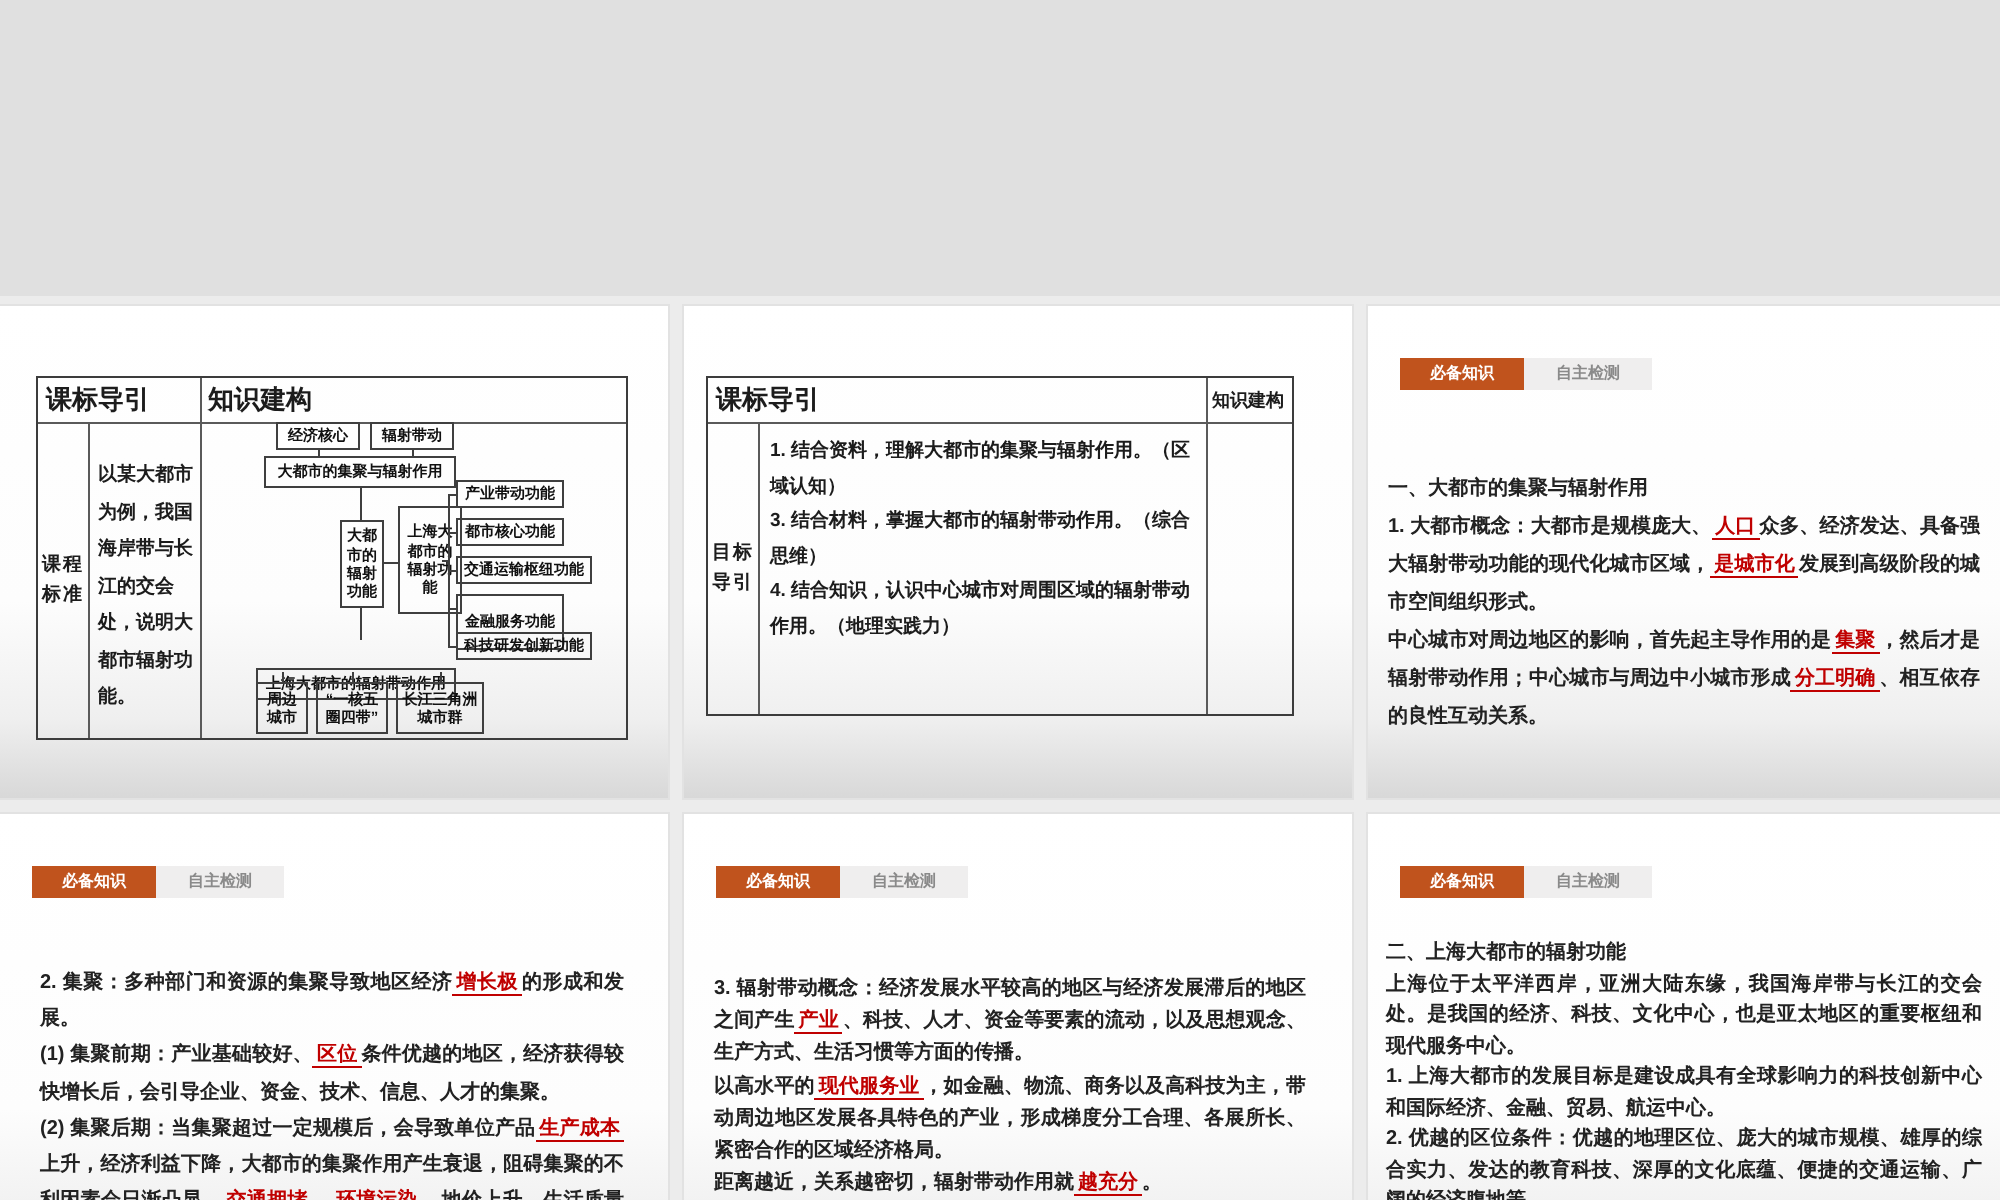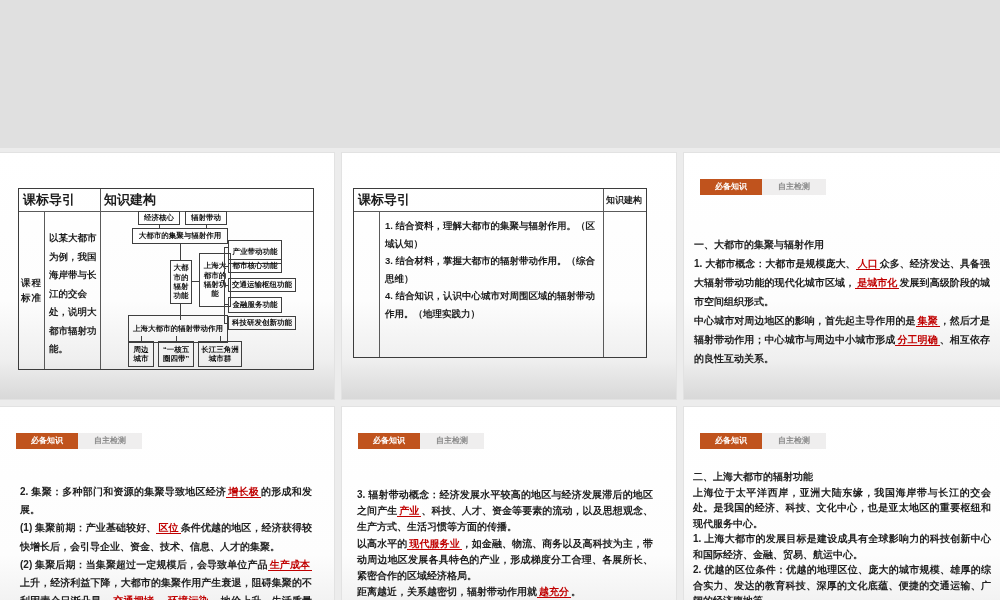--- a/index.html
+++ b/index.html
@@ -60,26 +60,26 @@
     <div class="rowlabel" style="left:0;top:22px;width:25px;height:158px;">课程标准</div>
 
     <div class="stdtext" style="left:30px;top:40px;width:48px;">以某大都市为例，我国海岸带与长江的交会处，说明大都市辐射功能。</div>
   </div>
 
   <div class="fnode" style="left:138px;top:58px;width:42px;height:14px;">经济核心</div>
   <div class="fnode" style="left:185px;top:58px;width:42px;height:14px;">辐射带动</div>
   <div class="fnode" style="left:132px;top:75px;width:96px;height:16px;">大都市的集聚与辐射作用</div>
   <div class="fnode" style="left:170px;top:107px;width:22px;height:44px;">大都市的辐射功能</div>
   <div class="fnode" style="left:199px;top:100px;width:32px;height:54px;">上海大都市的辐射功能</div>
-  <div class="fnode" style="left:228px;top:87px;width:54px;height:24px;">产业带动功能</div>
+  <div class="fnode" style="left:228px;top:87px;width:54px;height:14px;">产业带动功能</div>
   <div class="fnode" style="left:228px;top:106px;width:54px;height:14px;">都市核心功能</div>
   <div class="fnode" style="left:228px;top:125px;width:68px;height:14px;">交通运输枢纽功能</div>
-  <div class="fnode" style="left:228px;top:144px;width:54px;height:16px;">金融服务功能</div>
+  <div class="fnode" style="left:228px;top:144px;width:54px;height:28px;">金融服务功能</div>
   <div class="fnode" style="left:228px;top:163px;width:68px;height:14px;">科技研发创新功能</div>
-  <div class="fnode" style="left:128px;top:162px;width:100px;height:28px;">上海大都市的辐射带动作用</div>
+  <div class="fnode" style="left:128px;top:181px;width:100px;height:16px;">上海大都市的辐射带动作用</div>
   <div class="fnode" style="left:128px;top:188px;width:26px;height:26px;">周边城市</div>
   <div class="fnode" style="left:158px;top:188px;width:36px;height:26px;">“一核五圈四带”</div>
   <div class="fnode" style="left:198px;top:188px;width:44px;height:26px;">长江三角洲城市群</div>
 
   <div class="cline" style="left:159px;top:72px;width:1px;height:3px;"></div>
   <div class="cline" style="left:206px;top:72px;width:1px;height:3px;"></div>
   <div class="cline" style="left:180px;top:91px;width:1px;height:16px;"></div>
   <div class="cline" style="left:180px;top:151px;width:1px;height:16px;"></div>
   <div class="cline" style="left:192px;top:128px;width:7px;height:1px;"></div>
   <div class="cline" style="left:221px;top:127px;width:4px;height:1px;"></div>
@@ -94,20 +94,21 @@
   <div class="cline" style="left:220px;top:183px;width:1px;height:5px;"></div>
 </div>
 
 <div class="slide" style="left:342px;top:153px;">
   <div class="gtable" style="left:11px;top:35px;width:292px;height:168px;">
     <div class="gheader" style="left:0;width:249px;">课标导引</div>
     <div class="gheader" style="left:249px;width:43px;font-size:9px;padding-left:3px;">知识建构</div>
     <div class="gline" style="left:0;top:22px;width:292px;height:1px;"></div>
     <div class="gline" style="left:249px;top:0;width:1px;height:168px;"></div>
     <div class="gline" style="left:25px;top:22px;width:1px;height:146px;"></div>
+    <div class="rowlabel" style="left:0;top:22px;width:25px;height:146px;">目标导引</div>
     <div class="goalcell" style="left:31px;top:28px;width:212px;">
         <div class="para">1. 结合资料，理解大都市的集聚与辐射作用。（区域认知）</div>
         <div class="para">3. 结合材料，掌握大都市的辐射带动作用。（综合思维）</div>
         <div class="para">4. 结合知识，认识中心城市对周围区域的辐射带动作用。（地理实践力）</div>
       </div>
   </div>
 </div>
 
 <div class="slide" style="left:684px;top:153px;">
   <div class="tabbar" style="left:16px;top:26px;">

